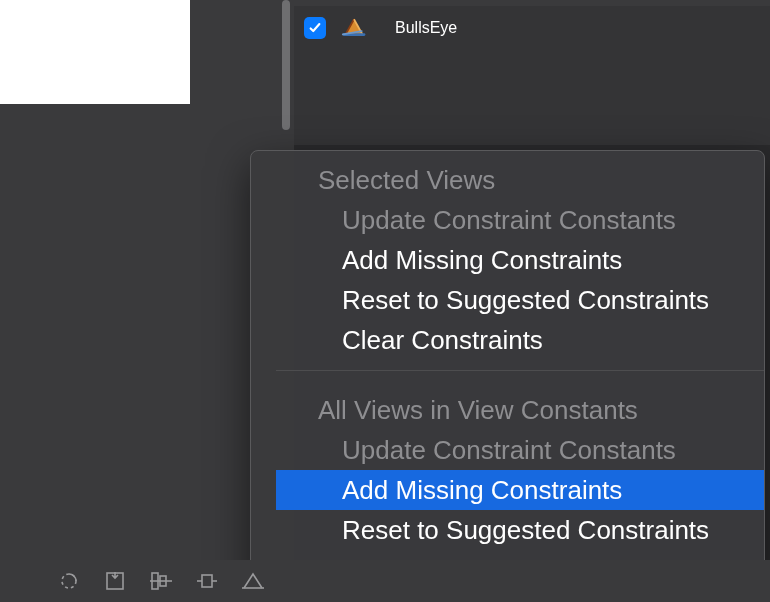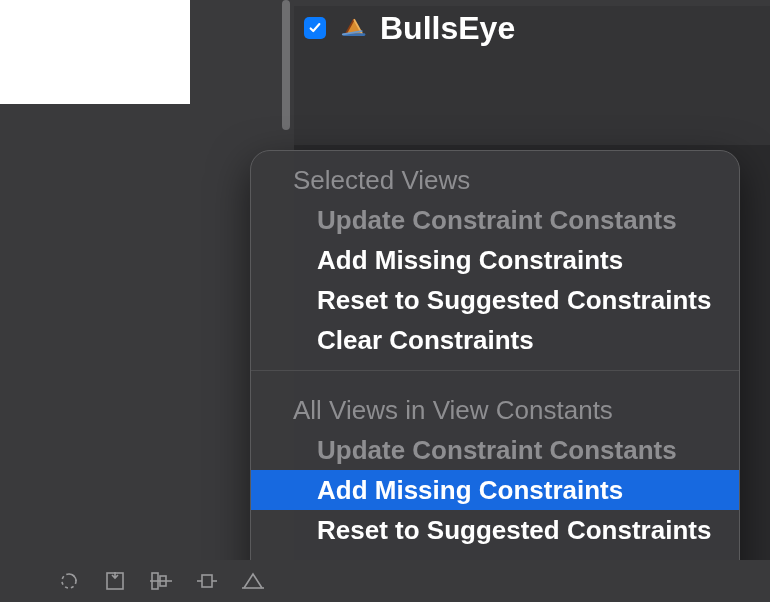--- a/index.html
+++ b/index.html
@@ -25,34 +25,34 @@
   .gutter{position:absolute;left:278px;top:0;width:16px;height:145px;background:var(--bg);}
   .scroll-thumb{position:absolute;left:4px;top:0;width:8px;height:130px;background:#6e6e70;border-radius:4px;}
 
   
   .right-top{position:absolute;left:294px;top:0;width:476px;height:145px;background:var(--panel-mid);}
   .right-head{position:absolute;left:0;top:0;width:100%;height:6px;background:#3a3a3c;}
   .build-row{position:absolute;left:10px;top:10px;display:flex;align-items:center;height:36px;}
   .chk{width:22px;height:22px;border-radius:5px;background:#0a7bff;display:flex;align-items:center;justify-content:center;margin-right:14px;flex:0 0 auto;}
   .chk svg{width:14px;height:14px;}
   .target-icon{width:28px;height:28px;margin-right:12px;flex:0 0 auto;display:flex;align-items:center;justify-content:center;}
-  .target-label{color:var(--text);font-size:32px;font-weight:700;}
+  .target-label{color:var(--text);font-size:16px;font-weight:400;margin-left:15px;}
 
   
   .right-bottom{position:absolute;left:294px;top:145px;width:476px;height:457px;background:var(--panel);}
 
   
   .toolbar{position:absolute;left:0;top:560px;width:770px;height:42px;background:var(--bg);display:flex;align-items:center;padding-left:46px;box-sizing:border-box;}
   .toolbar .tbtn{width:46px;height:30px;display:flex;align-items:center;justify-content:center;color:var(--toolbar-icon);}
   .toolbar svg{stroke:var(--toolbar-icon);fill:none;stroke-width:1.6;}
 
   
-  .menu{position:absolute;left:250px;top:150px;width:488px;background:#3a3a3cfa;border:1px solid #5a5a5c;border-radius:20px;box-shadow:0 14px 40px rgba(0,0,0,0.55);overflow:hidden;}
+  .menu{position:absolute;left:250px;top:150px;width:488px;background:#3a3a3cfa;border:1px solid #5a5a5c;border-radius:8px;box-shadow:0 14px 40px rgba(0,0,0,0.55);overflow:hidden;padding-left:25px;}
   .menu-section-title{color:var(--text-dim);font-size:26px;font-weight:500;padding:14px 0 4px 42px;}
-  .menu-item{color:var(--text);font-size:26px;font-weight:700;padding:4px 0 4px 66px;line-height:32px;}
+  .menu-item{color:var(--text);font-size:26px;font-weight:400;padding:4px 0 4px 66px;line-height:32px;}
   .menu-item.dim{color:var(--text-dim);}
   .menu-item.hl{background:var(--highlight);color:#fff;}
   .menu-divider{height:1px;background:var(--divider);margin:10px 0;}
 </style>
 </head>
 <body>
 
 <div class="root">
 
   <div class="canvas-area">

